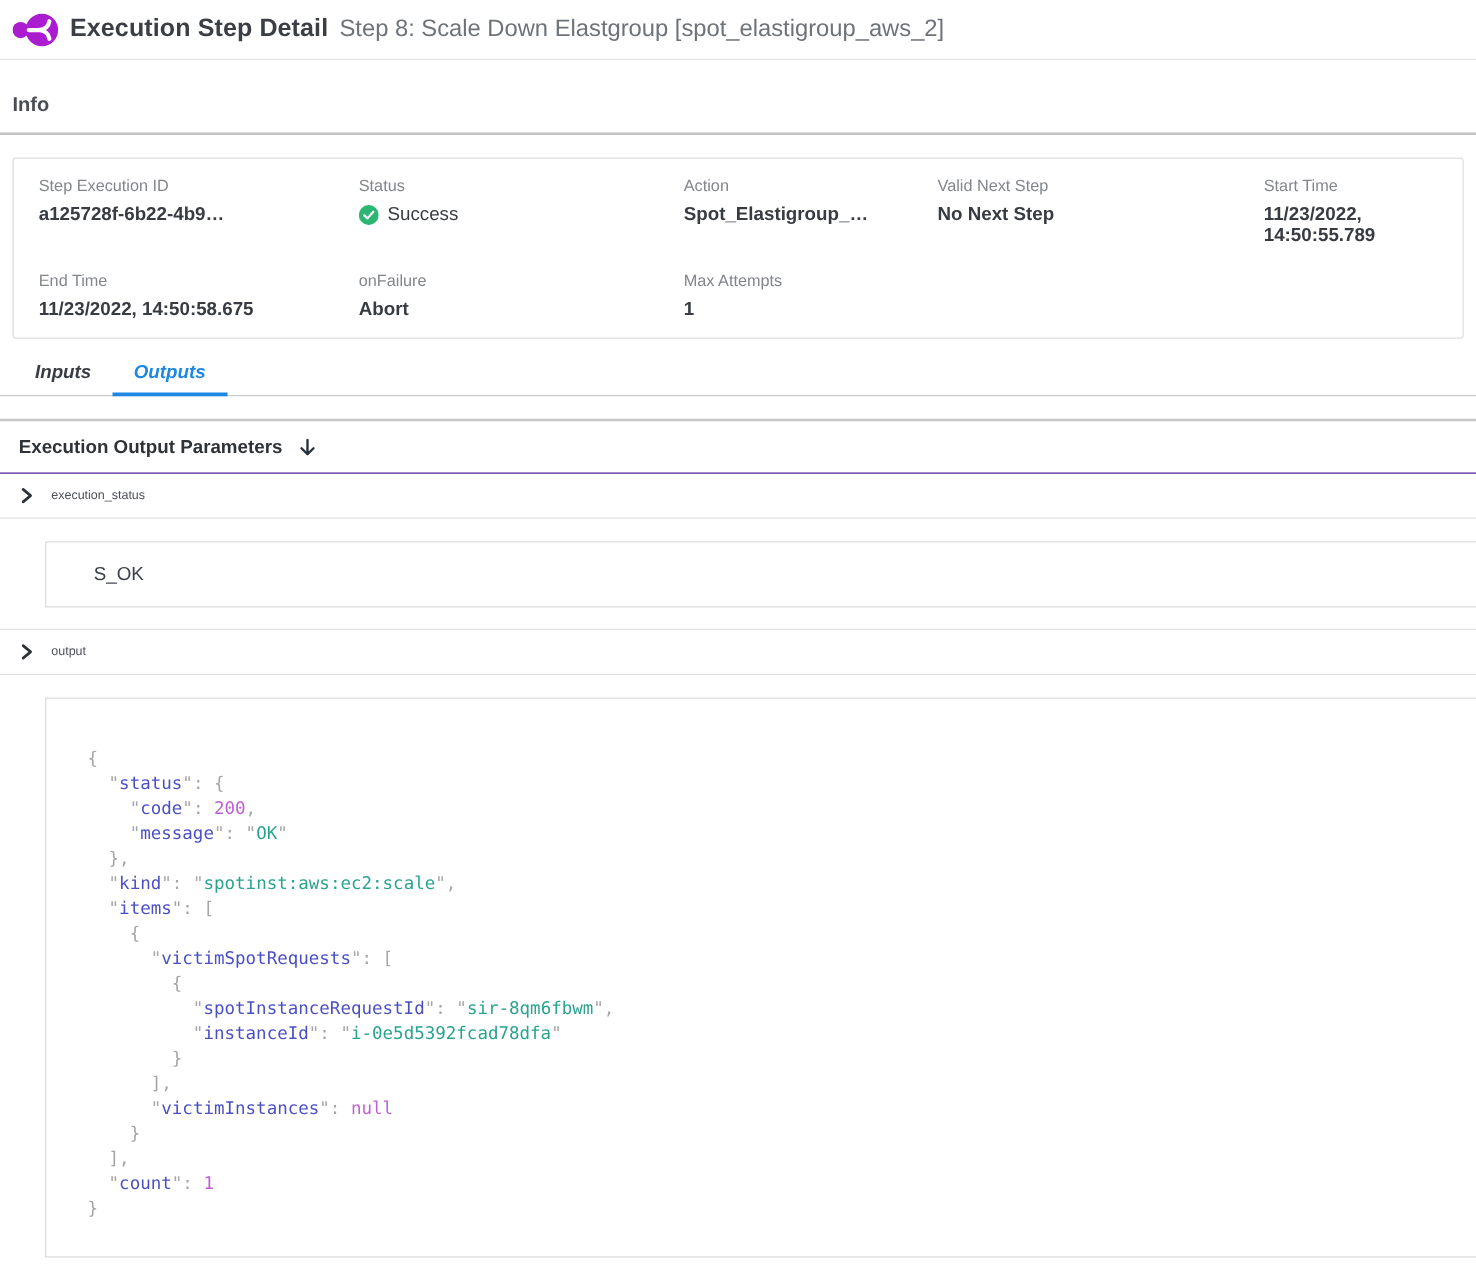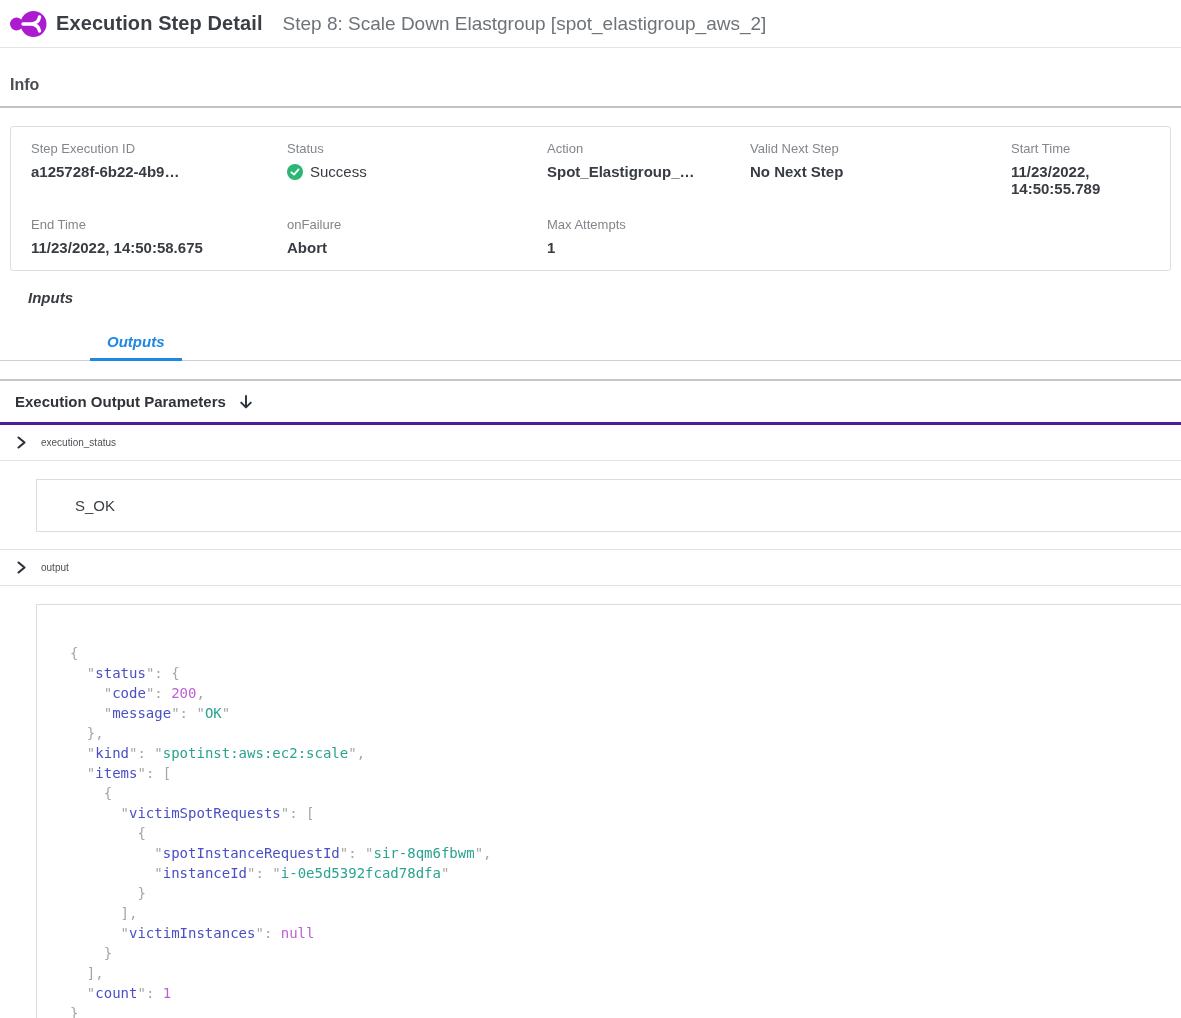--- a/index.html
+++ b/index.html
@@ -6,38 +6,38 @@
   html,body { background:#fff; }
   body {
     width:1181px; min-height:1018px; overflow-x:hidden;
     font-family:"Liberation Sans","DejaVu Sans",sans-serif;
     color:#383c42;
   }
   
   .header { height:48px; border-bottom:1px solid #e4e4e6; display:flex; align-items:center; padding-left:10px; }
   .logo { width:37px; height:28px; margin-right:9px; flex:0 0 auto; }
   .page-title { font-size:20px; font-weight:700; color:#3b3f45; letter-spacing:.1px; }
-  .page-subtitle { font-size:19px; font-weight:400; color:#6e737a; margin-left:20px; }
+  .page-subtitle { font-size:19px; font-weight:400; color:#6e737a; margin-left:9px; }
   
   .info-title { padding:28px 0 12px 10px; font-size:16px; font-weight:600; color:#4a4e54; border-bottom:2px solid #c3c3c3; }
   .info-card { margin:18px 10px 0 10px; border:1px solid #dcdee0; border-radius:3px; padding:14px 20px 14px 20px; background:#fff; }
   .info-grid { display:grid; grid-template-columns:256px 260px 203px 261px 1fr; row-gap:20px; }
   .field-label { font-size:13px; color:#82868c; margin-bottom:7px; }
   .field-value { font-size:15px; font-weight:700; color:#383c42; }
   .field-value.link { color:var(--accent-blue,#1d87e4); font-weight:600; cursor:pointer; }
   .field-value.status { font-weight:400; display:flex; align-items:flex-end; gap:7px; }
   .check-icon { width:16px; height:16px; flex:0 0 auto; }
   
   .tabs { margin-top:18px; padding-left:11px; border-bottom:1px solid #cfcfcf; display:flex; }
   .tab { font-size:15px; font-weight:600; color:#383c42; padding:0 17px 10px 17px; cursor:pointer; position:relative;font-style:italic; }
-  .tab.active { color:var(--accent-blue,#1d87e4);margin-top:44px; }
+  .tab.active { color:var(--accent-blue,#1d87e4); }
   .tab.active::after { content:""; position:absolute; left:0; right:0; bottom:-1px; height:3px; background:var(--accent-blue,#1d87e4); }
   .panel-gap { height:20px; border-bottom:2px solid #c6c6c6; }
   
-  .eop-row { display:flex; align-items:center; padding:12px 0 12px 15px; border-bottom:3px solid #4c1d95; }
+  .eop-row { display:flex; align-items:center; padding:12px 0 12px 15px; border-bottom:1px solid #4c1d95; }
   .eop-title { font-size:15px; font-weight:600; color:#2f3338; }
   .arrow-down { width:16px; height:16px; margin-left:12px; cursor:pointer; }
   .param-row { display:flex; align-items:center; padding:11px 0 11px 15px; border-bottom:1px solid #e2e2e2; cursor:pointer; }
   .param-row.with-top { margin-top:17px; border-top:1px solid #e2e2e2; }
   .chev { width:13px; height:13px; margin-right:13px; flex:0 0 auto; }
   .param-name { font-size:10px; color:#4d5156; }
   .value-box { margin:18px -12px 0 36px; height:53px; border:1px solid #dcdcdc; display:flex; align-items:center; padding-left:38px; font-size:15px; color:#3c4147; background:#fff; }
   .json-box {
     margin:18px -12px 0 36px; height:448px; border:1px solid #dcdcdc; background:#fff;
     padding:38px 20px 0 33px; overflow:hidden;

